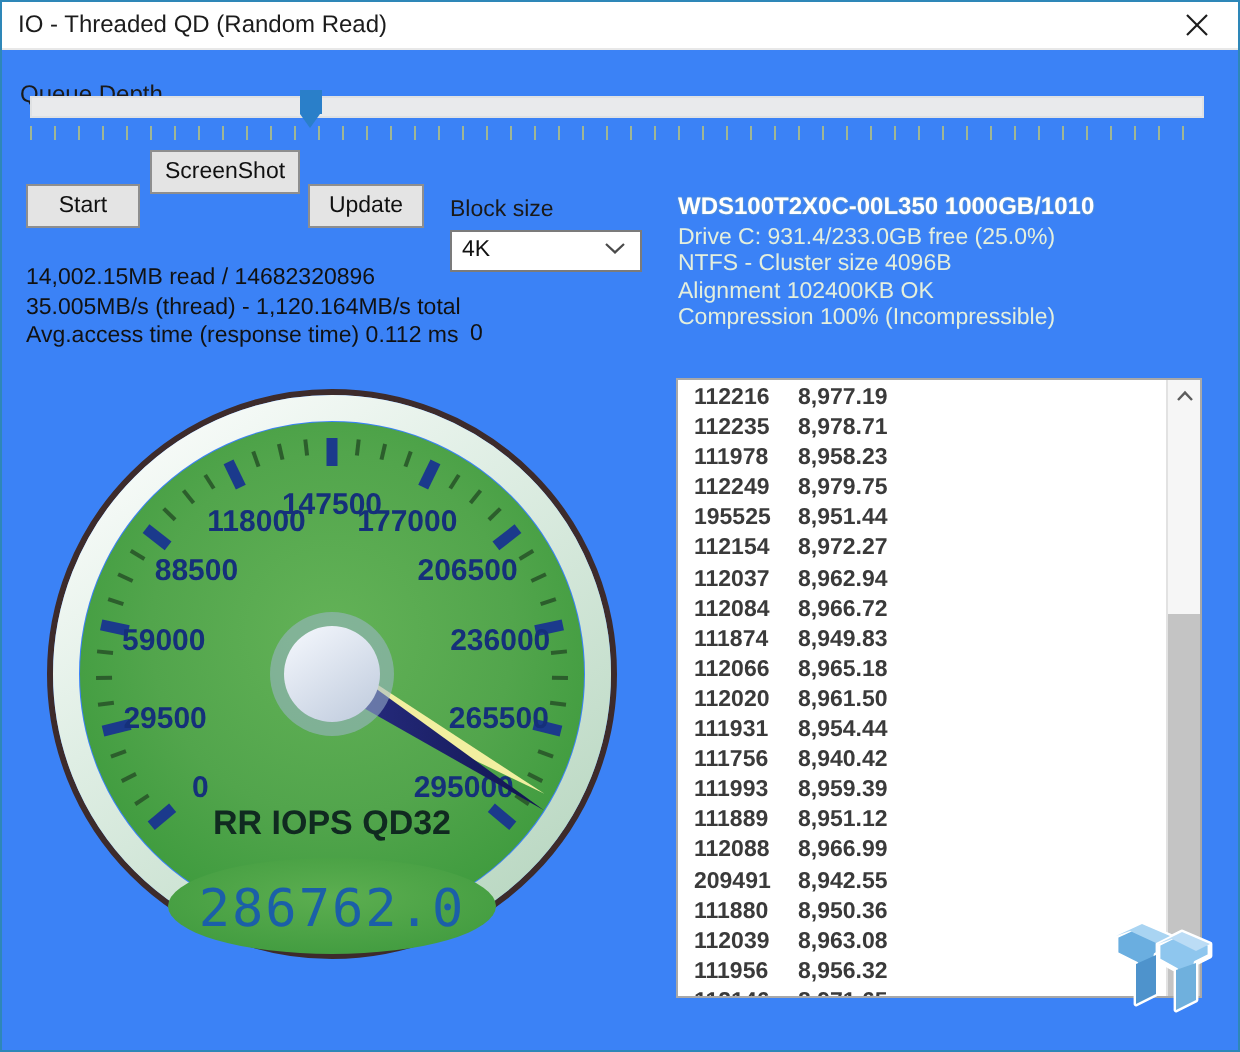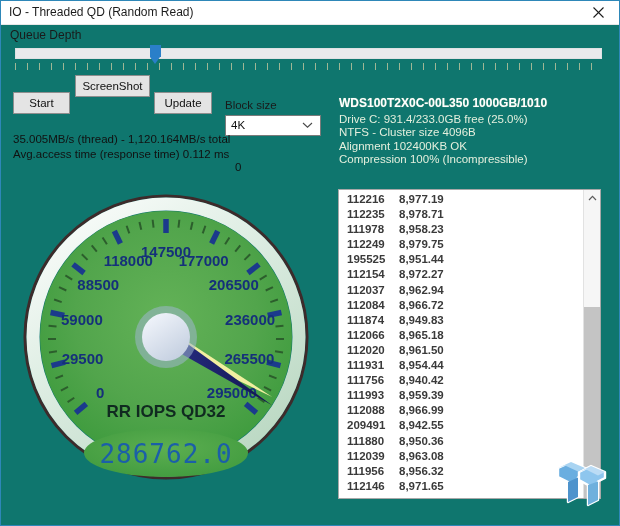--- a/index.html
+++ b/index.html
@@ -3,39 +3,39 @@
 <meta charset="utf-8">
 <style>
   html,body{margin:0;padding:0;}
   body{
     width:620px;height:526px;overflow:hidden;
     font-family:"Liberation Sans", sans-serif;
     background:#ffffff;
   }
   .window{
     position:relative;width:620px;height:526px;box-sizing:border-box;
-    border:1px solid #2e87b8;background:#0f766e;
+    border:1px solid #2e87b8;background:#3b82f6;
   }
   
   .titlebar{
     position:absolute;left:0;top:0;width:618px;height:23px;
     background:#ffffff;border-bottom:1px solid #e8e8e8;
   }
   .title-text{
     position:absolute;left:8px;top:4px;font-size:12px;color:#1c1c1c;
     white-space:nowrap;
   }
   .close-btn{
     position:absolute;right:0;top:0;width:42px;height:22px;
     display:flex;align-items:center;justify-content:center;
     font-size:15px;color:#1c1c1c;cursor:default;
   }
   
   .qd-label{
-    position:absolute;left:9px;top:27px;font-size:12px;color:#1a1a1a;
+    position:absolute;left:9px;top:39px;font-size:12px;color:#1a1a1a;
   }
   .slider-wrap{
     position:absolute;left:14px;top:44px;width:587px;height:26px;
   }
   .slider-track{
     position:absolute;left:0;top:3px;width:587px;height:11px;
     background:#e9eaec;border:1px solid #dfe1e3;box-sizing:border-box;
   }
   .slider-thumb{
     position:absolute;left:141px;top:0px;width:11px;height:19px;cursor:pointer;
@@ -168,20 +168,21 @@
   <div class="blocksize-select">
     <span class="val">4K</span>
     <span class="chev">
       <svg width="11" height="8" viewBox="0 0 11 8">
         <polyline points="1,2 5.5,6.2 10,2" fill="none" stroke="#4a4a4a" stroke-width="1.1"></polyline>
       </svg>
     </span>
   </div>
 
   <div class="stats">
+    <div>14,002.15MB read / 14682320896</div>
     <div>35.005MB/s (thread) - 1,120.164MB/s total</div>
     <div>Avg.access time (response time) 0.112 ms</div>
   </div>
   <div class="stat-extra">0</div>
 
   <div class="drive-info">
     <div class="drive-model">WDS100T2X0C-00L350 1000GB/1010</div>
     <div class="drive-line">Drive C: 931.4/233.0GB free (25.0%)</div>
     <div class="drive-line">NTFS - Cluster size 4096B</div>
     <div class="drive-line">Alignment 102400KB OK</div>
@@ -198,20 +199,21 @@
         <div class="log-row"><span class="c1">195525</span><span class="c2">8,951.44</span></div>
         <div class="log-row"><span class="c1">112154</span><span class="c2">8,972.27</span></div>
         <div class="log-row"><span class="c1">112037</span><span class="c2">8,962.94</span></div>
         <div class="log-row"><span class="c1">112084</span><span class="c2">8,966.72</span></div>
         <div class="log-row"><span class="c1">111874</span><span class="c2">8,949.83</span></div>
         <div class="log-row"><span class="c1">112066</span><span class="c2">8,965.18</span></div>
         <div class="log-row"><span class="c1">112020</span><span class="c2">8,961.50</span></div>
         <div class="log-row"><span class="c1">111931</span><span class="c2">8,954.44</span></div>
         <div class="log-row"><span class="c1">111756</span><span class="c2">8,940.42</span></div>
         <div class="log-row"><span class="c1">111993</span><span class="c2">8,959.39</span></div>
+        <div class="log-row"><span class="c1">111889</span><span class="c2">8,951.12</span></div>
         <div class="log-row"><span class="c1">112088</span><span class="c2">8,966.99</span></div>
         <div class="log-row"><span class="c1">209491</span><span class="c2">8,942.55</span></div>
         <div class="log-row"><span class="c1">111880</span><span class="c2">8,950.36</span></div>
         <div class="log-row"><span class="c1">112039</span><span class="c2">8,963.08</span></div>
         <div class="log-row"><span class="c1">111956</span><span class="c2">8,956.32</span></div>
         <div class="log-row"><span class="c1">112146</span><span class="c2">8,971.65</span></div>
       </div>
     <div class="scrollbar">
       <div class="sb-up">
         <svg width="9" height="7" viewBox="0 0 9 7">

